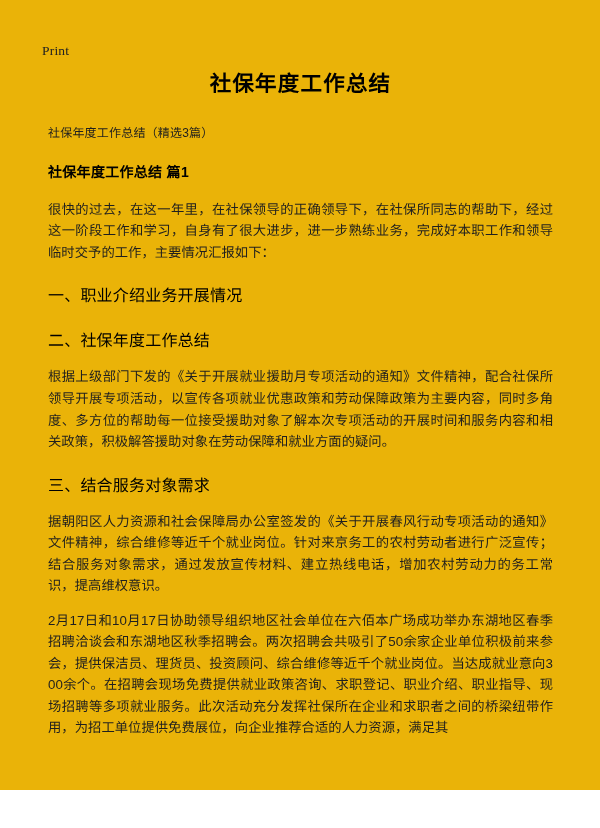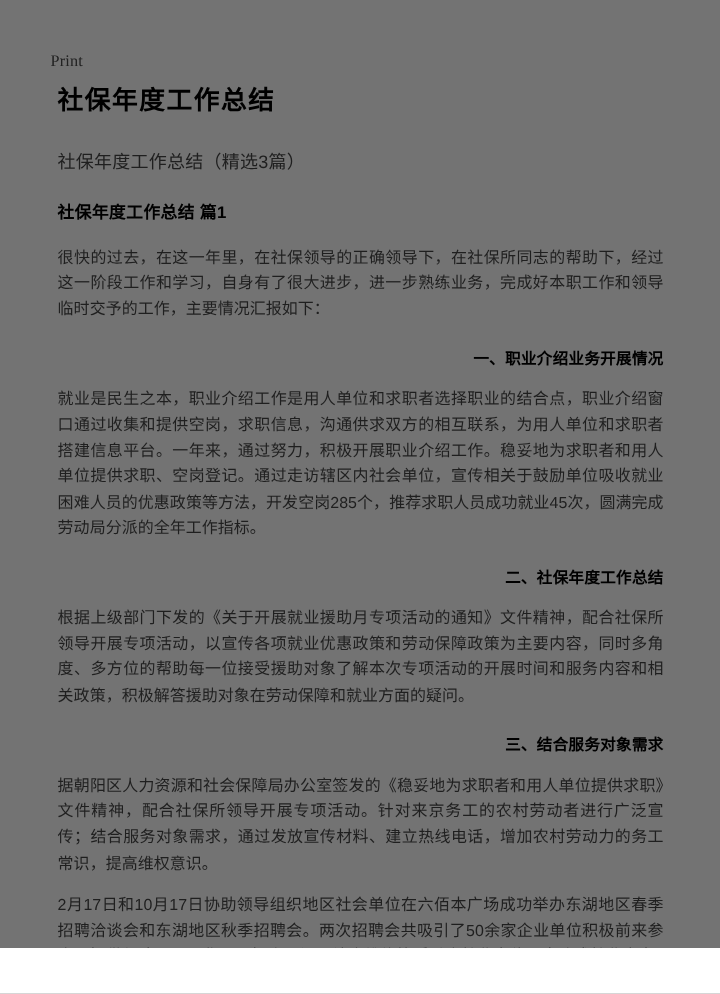--- a/index.html
+++ b/index.html
@@ -14,21 +14,21 @@
     overflow: hidden;
     font-family: "Liberation Sans", "DejaVu Sans", sans-serif;
     color: #1a1a1a;
     -webkit-font-smoothing: antialiased;
   }
 
   .page {
     position: relative;
     width: 600px;
     height: 828px;
-    background: #737373;
+    background: #eab308;
     box-sizing: border-box;
   }
 
   
   .print-label {
     position: absolute;
     left: 42px;
     top: 44px;
     font-family: "Liberation Serif", "DejaVu Serif", serif;
     font-size: 13.5px;
@@ -44,49 +44,49 @@
     top: 68px;
     width: 505px;
   }
 
   .doc-title {
     margin: 0;
     padding: 0 0 2px 0;
     font-size: 21.5px;
     font-weight: 700;
     line-height: 1.5;
+    text-align: center;
     letter-spacing: 1.2px;
     color: #000000;
   }
 
   .subtitle {
     margin: 22px 0 0 0;
-    font-size: 15px;
+    font-size: 12px;
     line-height: 1.55;
     color: #1f1f1f;
     letter-spacing: 0.2px;
   }
 
   .sub-heading {
     margin: 19px 0 16px 0;
     font-size: 14px;
     font-weight: 700;
     line-height: 1.5;
     color: #000000;
     letter-spacing: 0.3px;
   }
 
   .section-heading {
     margin: 21px 0 0 0;
-    font-size: 13px;
-    font-weight: 700;
+    font-size: 16px;
+    font-weight: 400;
     line-height: 1.5;
     color: #000000;
     letter-spacing: 0.2px;
-    text-align: right;
   }
 
   .para {
     margin: 13px 0 0 0;
     font-size: 13.3px;
     line-height: 1.62;
     color: #1f1f1f;
     text-align: justify;
     text-justify: inter-ideograph;
     letter-spacing: 0.05px;
@@ -116,27 +116,26 @@
 
     <h1 class="doc-title">社保年度工作总结</h1>
 
     <p class="subtitle">社保年度工作总结（精选3篇）</p>
 
     <h2 class="sub-heading">社保年度工作总结 篇1</h2>
 
     <p class="para first-para">很快的过去，在这一年里，在社保领导的正确领导下，在社保所同志的帮助下，经过这一阶段工作和学习，自身有了很大进步，进一步熟练业务，完成好本职工作和领导临时交予的工作，主要情况汇报如下：</p>
 
     <h3 class="section-heading">一、职业介绍业务开展情况</h3>
-    <p class="para">就业是民生之本，职业介绍工作是用人单位和求职者选择职业的结合点，职业介绍窗口通过收集和提供空岗，求职信息，沟通供求双方的相互联系，为用人单位和求职者搭建信息平台。一年来，通过努力，积极开展职业介绍工作。稳妥地为求职者和用人单位提供求职、空岗登记。通过走访辖区内社会单位，宣传相关于鼓励单位吸收就业困难人员的优惠政策等方法，开发空岗285个，推荐求职人员成功就业45次，圆满完成劳动局分派的全年工作指标。</p>
 
     <h3 class="section-heading">二、社保年度工作总结</h3>
     <p class="para">根据上级部门下发的《关于开展就业援助月专项活动的通知》文件精神，配合社保所领导开展专项活动，以宣传各项就业优惠政策和劳动保障政策为主要内容，同时多角度、多方位的帮助每一位接受援助对象了解本次专项活动的开展时间和服务内容和相关政策，积极解答援助对象在劳动保障和就业方面的疑问。</p>
 
     <h3 class="section-heading">三、结合服务对象需求</h3>
-    <p class="para">据朝阳区人力资源和社会保障局办公室签发的《稳妥地为求职者和用人单位提供求职》文件精神，配合社保所领导开展专项活动。针对来京务工的农村劳动者进行广泛宣传；结合服务对象需求，通过发放宣传材料、建立热线电话，增加农村劳动力的务工常识，提高维权意识。</p>
+    <p class="para">据朝阳区人力资源和社会保障局办公室签发的《关于开展春风行动专项活动的通知》文件精神，综合维修等近千个就业岗位。针对来京务工的农村劳动者进行广泛宣传；结合服务对象需求，通过发放宣传材料、建立热线电话，增加农村劳动力的务工常识，提高维权意识。</p>
 
     <p class="para">2月17日和10月17日协助领导组织地区社会单位在六佰本广场成功举办东湖地区春季招聘洽谈会和东湖地区秋季招聘会。两次招聘会共吸引了50余家企业单位积极前来参会，提供保洁员、理货员、投资顾问、综合维修等近千个就业岗位。当达成就业意向300余个。在招聘会现场免费提供就业政策咨询、求职登记、职业介绍、职业指导、现场招聘等多项就业服务。此次活动充分发挥社保所在企业和求职者之间的桥梁纽带作用，为招工单位提供免费展位，向企业推荐合适的人力资源，满足其</p>
 
   </div>
 
   <div class="clip-bottom"></div>
 
 </div>
 
 </body></html>

